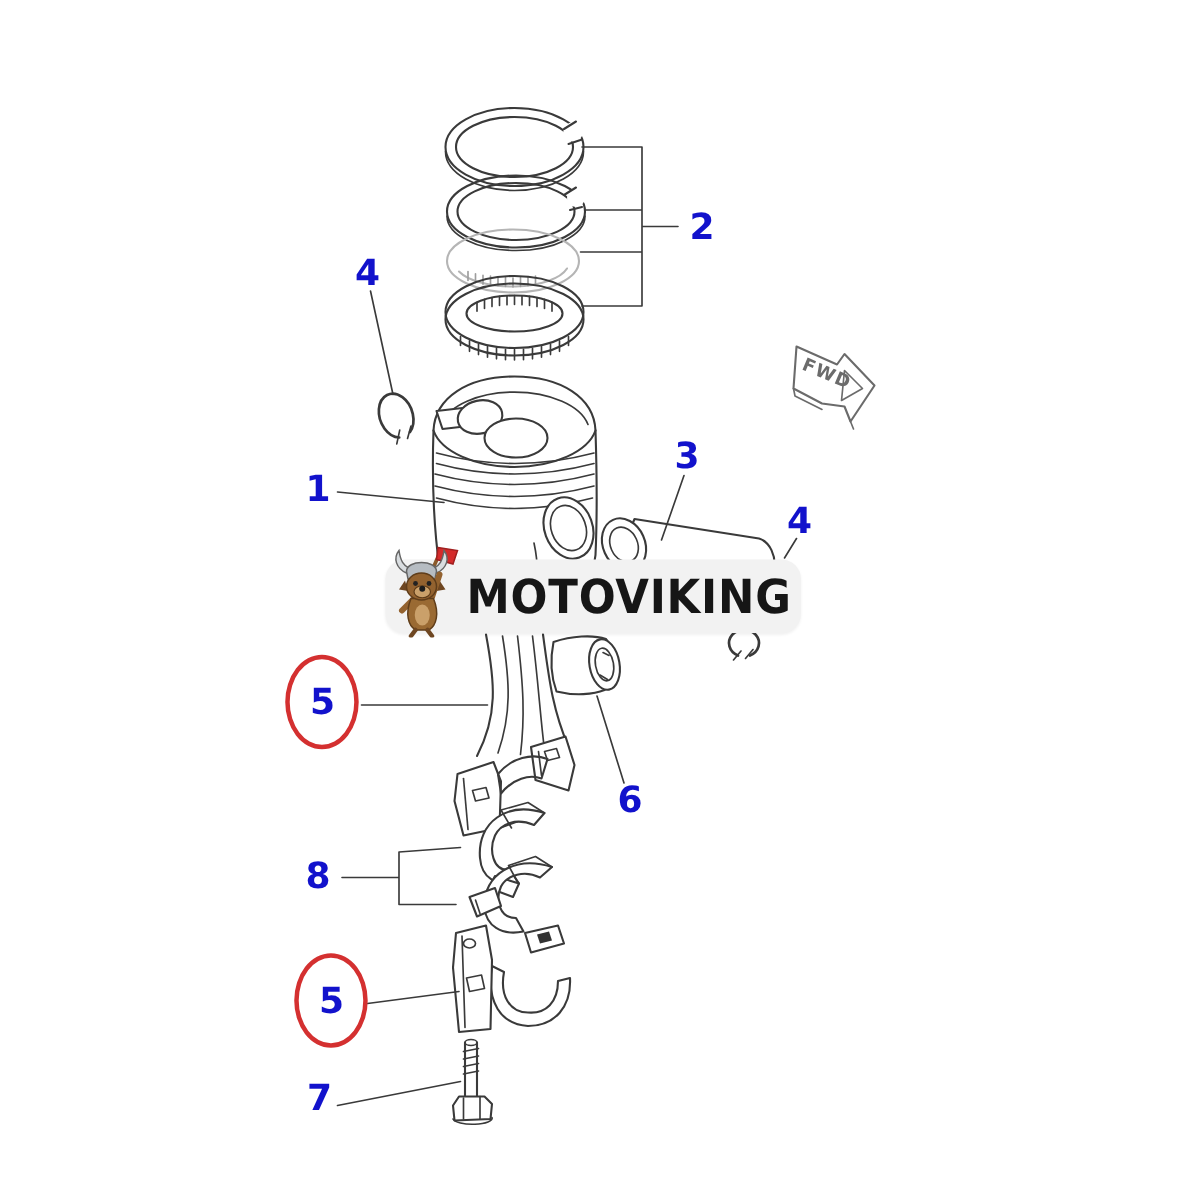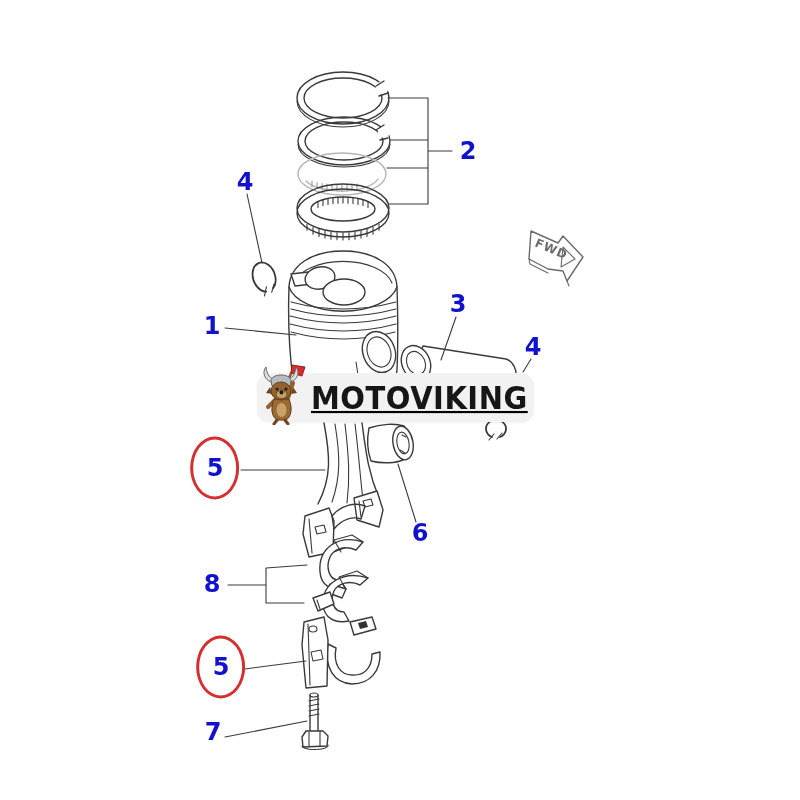--- a/index.html
+++ b/index.html
@@ -9,21 +9,21 @@
   .ln{fill:none;stroke:var(--line,#3a3a3a);stroke-width:1.4;stroke-linecap:round;stroke-linejoin:round;}
   .fw{fill:#ffffff;stroke:var(--line,#3a3a3a);stroke-width:1.4;stroke-linecap:round;stroke-linejoin:round;}
   .thin{stroke-width:1.1;}
   .faint{stroke:#b5b5b5;}
   .faint2{stroke:#9d9d9d;}
   .erase{fill:#ffffff;stroke:none;}
   .fwd-text{font:bold 12px "DejaVu Sans",sans-serif;fill:#6b6b6b;letter-spacing:1px;}
   
   .banner{position:absolute;left:257px;top:373px;width:277px;height:49px;
           background:var(--banner-bg,#f2f2f2);border-radius:13px;
-          display:flex;align-items:center;box-shadow:0 1px 2px rgba(0,0,0,.06);text-decoration:underline;}
+          display:flex;align-items:center;box-shadow:0 1px 2px rgba(0,0,0,.06);}
   .brand{margin-left:54px;font-weight:bold;font-size:29px;letter-spacing:.5px;
          color:var(--banner-text,#161616);transform:scaleY(1.08);white-space:nowrap;}
   .mascot{position:absolute;left:2px;top:-10px;width:54px;height:62px;}
   
   .callout{position:absolute;transform:translate(-50%,-50%);
            font-weight:bold;font-size:24px;color:var(--callout,#1212cc);line-height:1;z-index:5;}
   .callout .halo{position:absolute;left:50%;top:50%;transform:translate(-50%,-50%);
            width:43px;height:57px;border:3.4px solid var(--highlight,#d43030);
            border-radius:50%;pointer-events:none;}
 </style>

